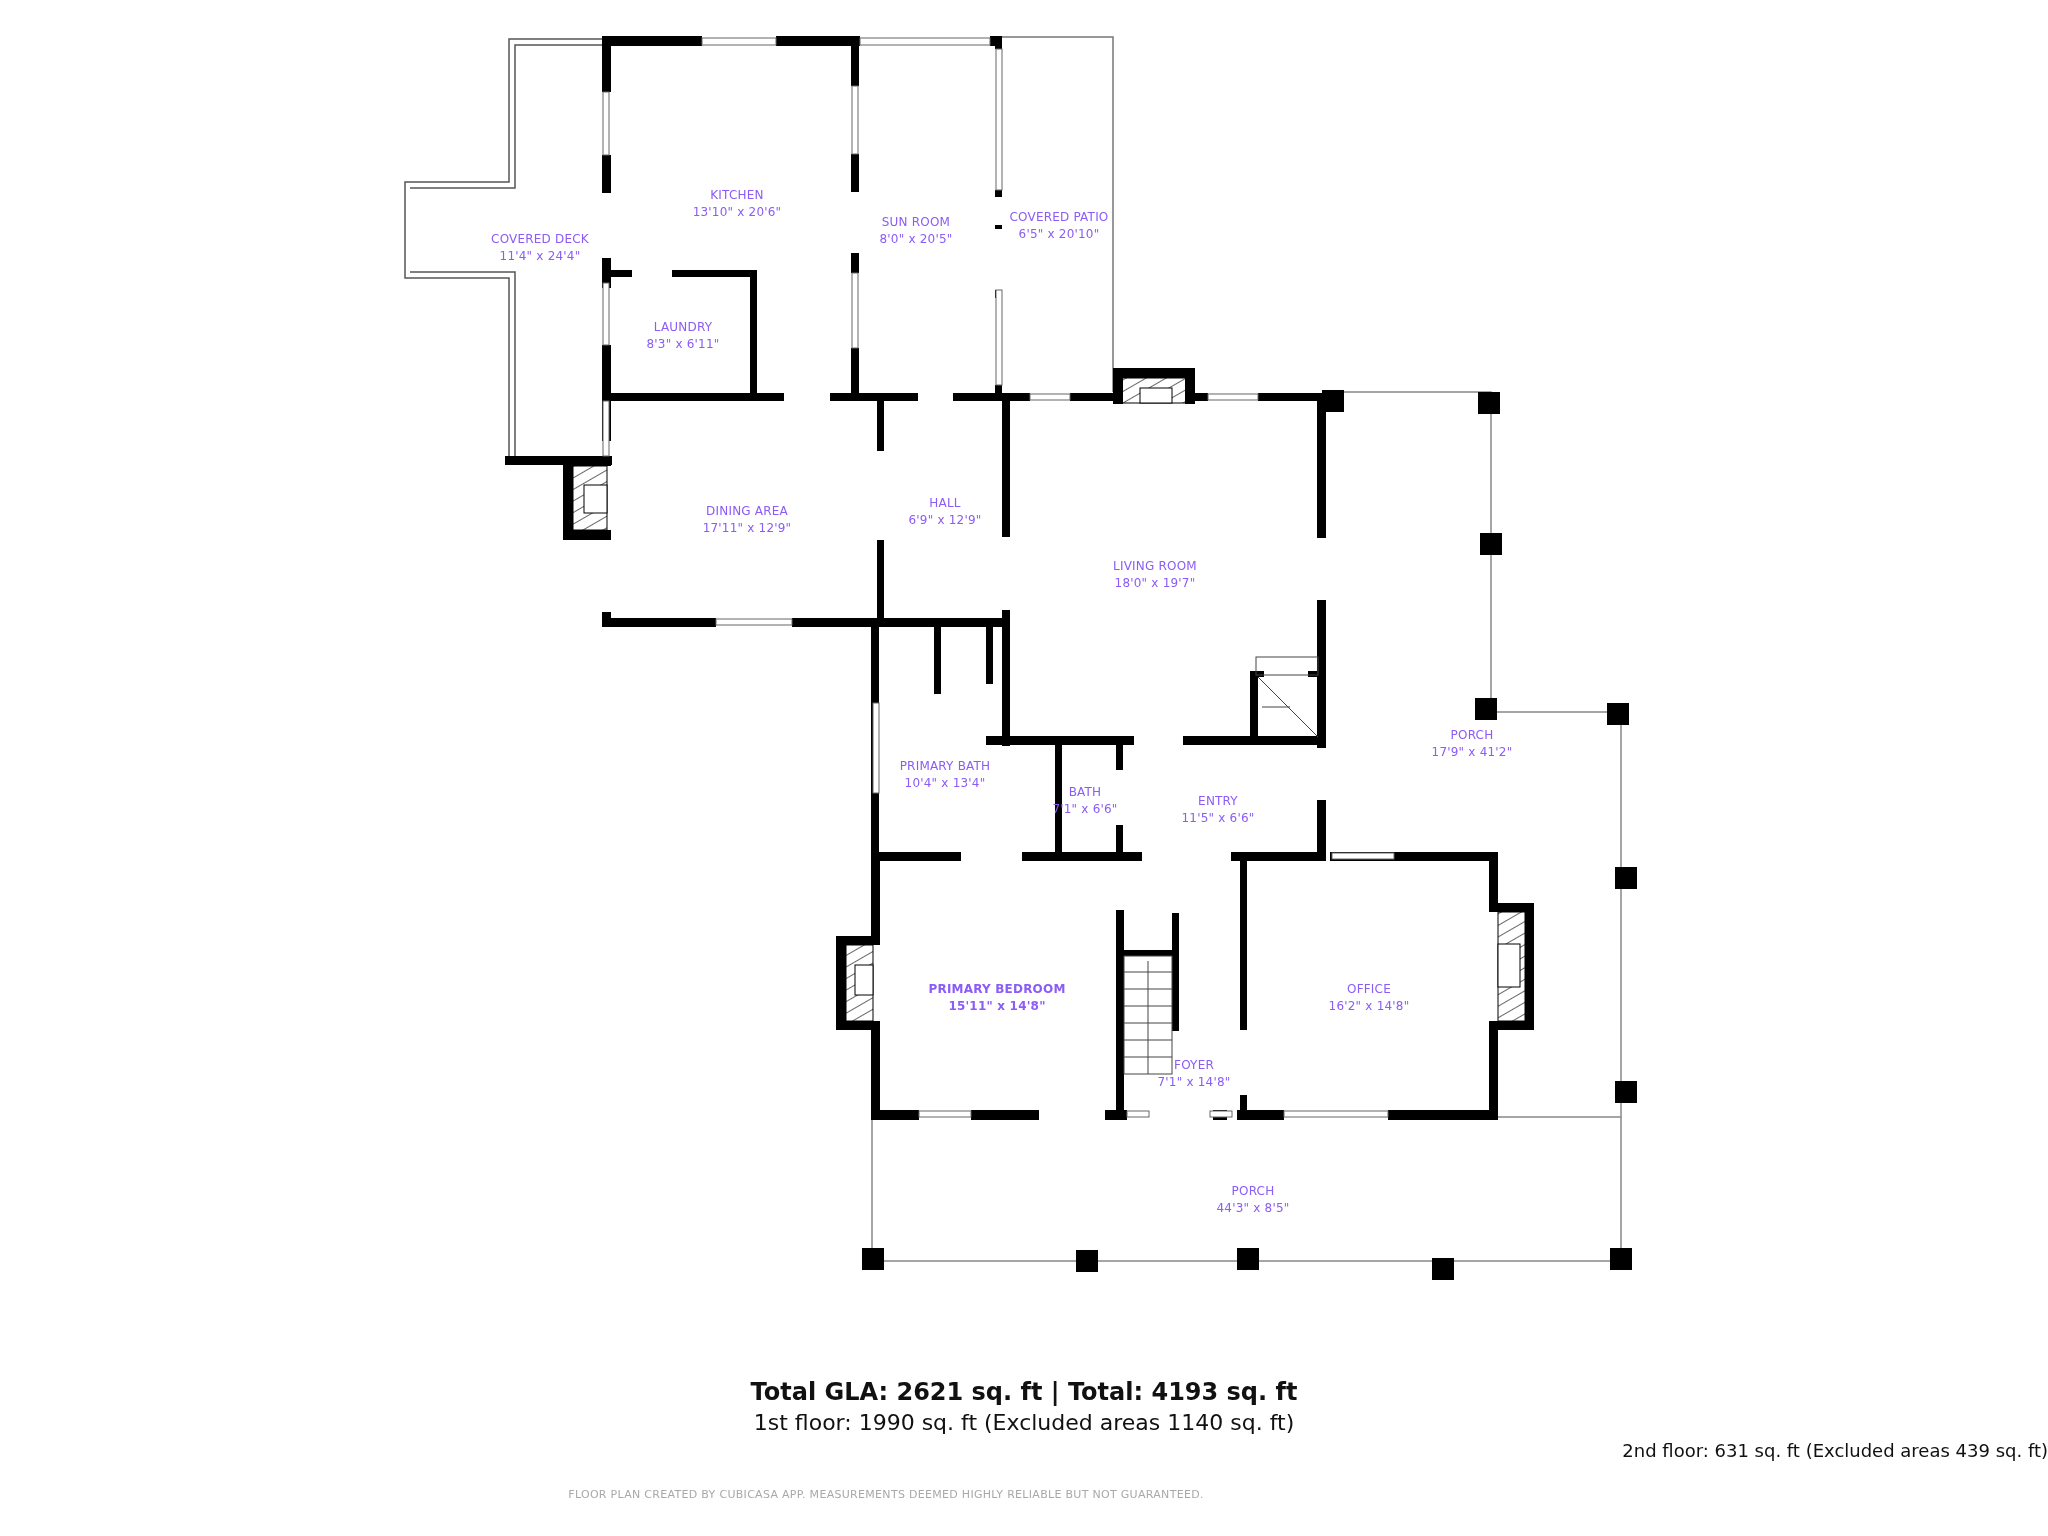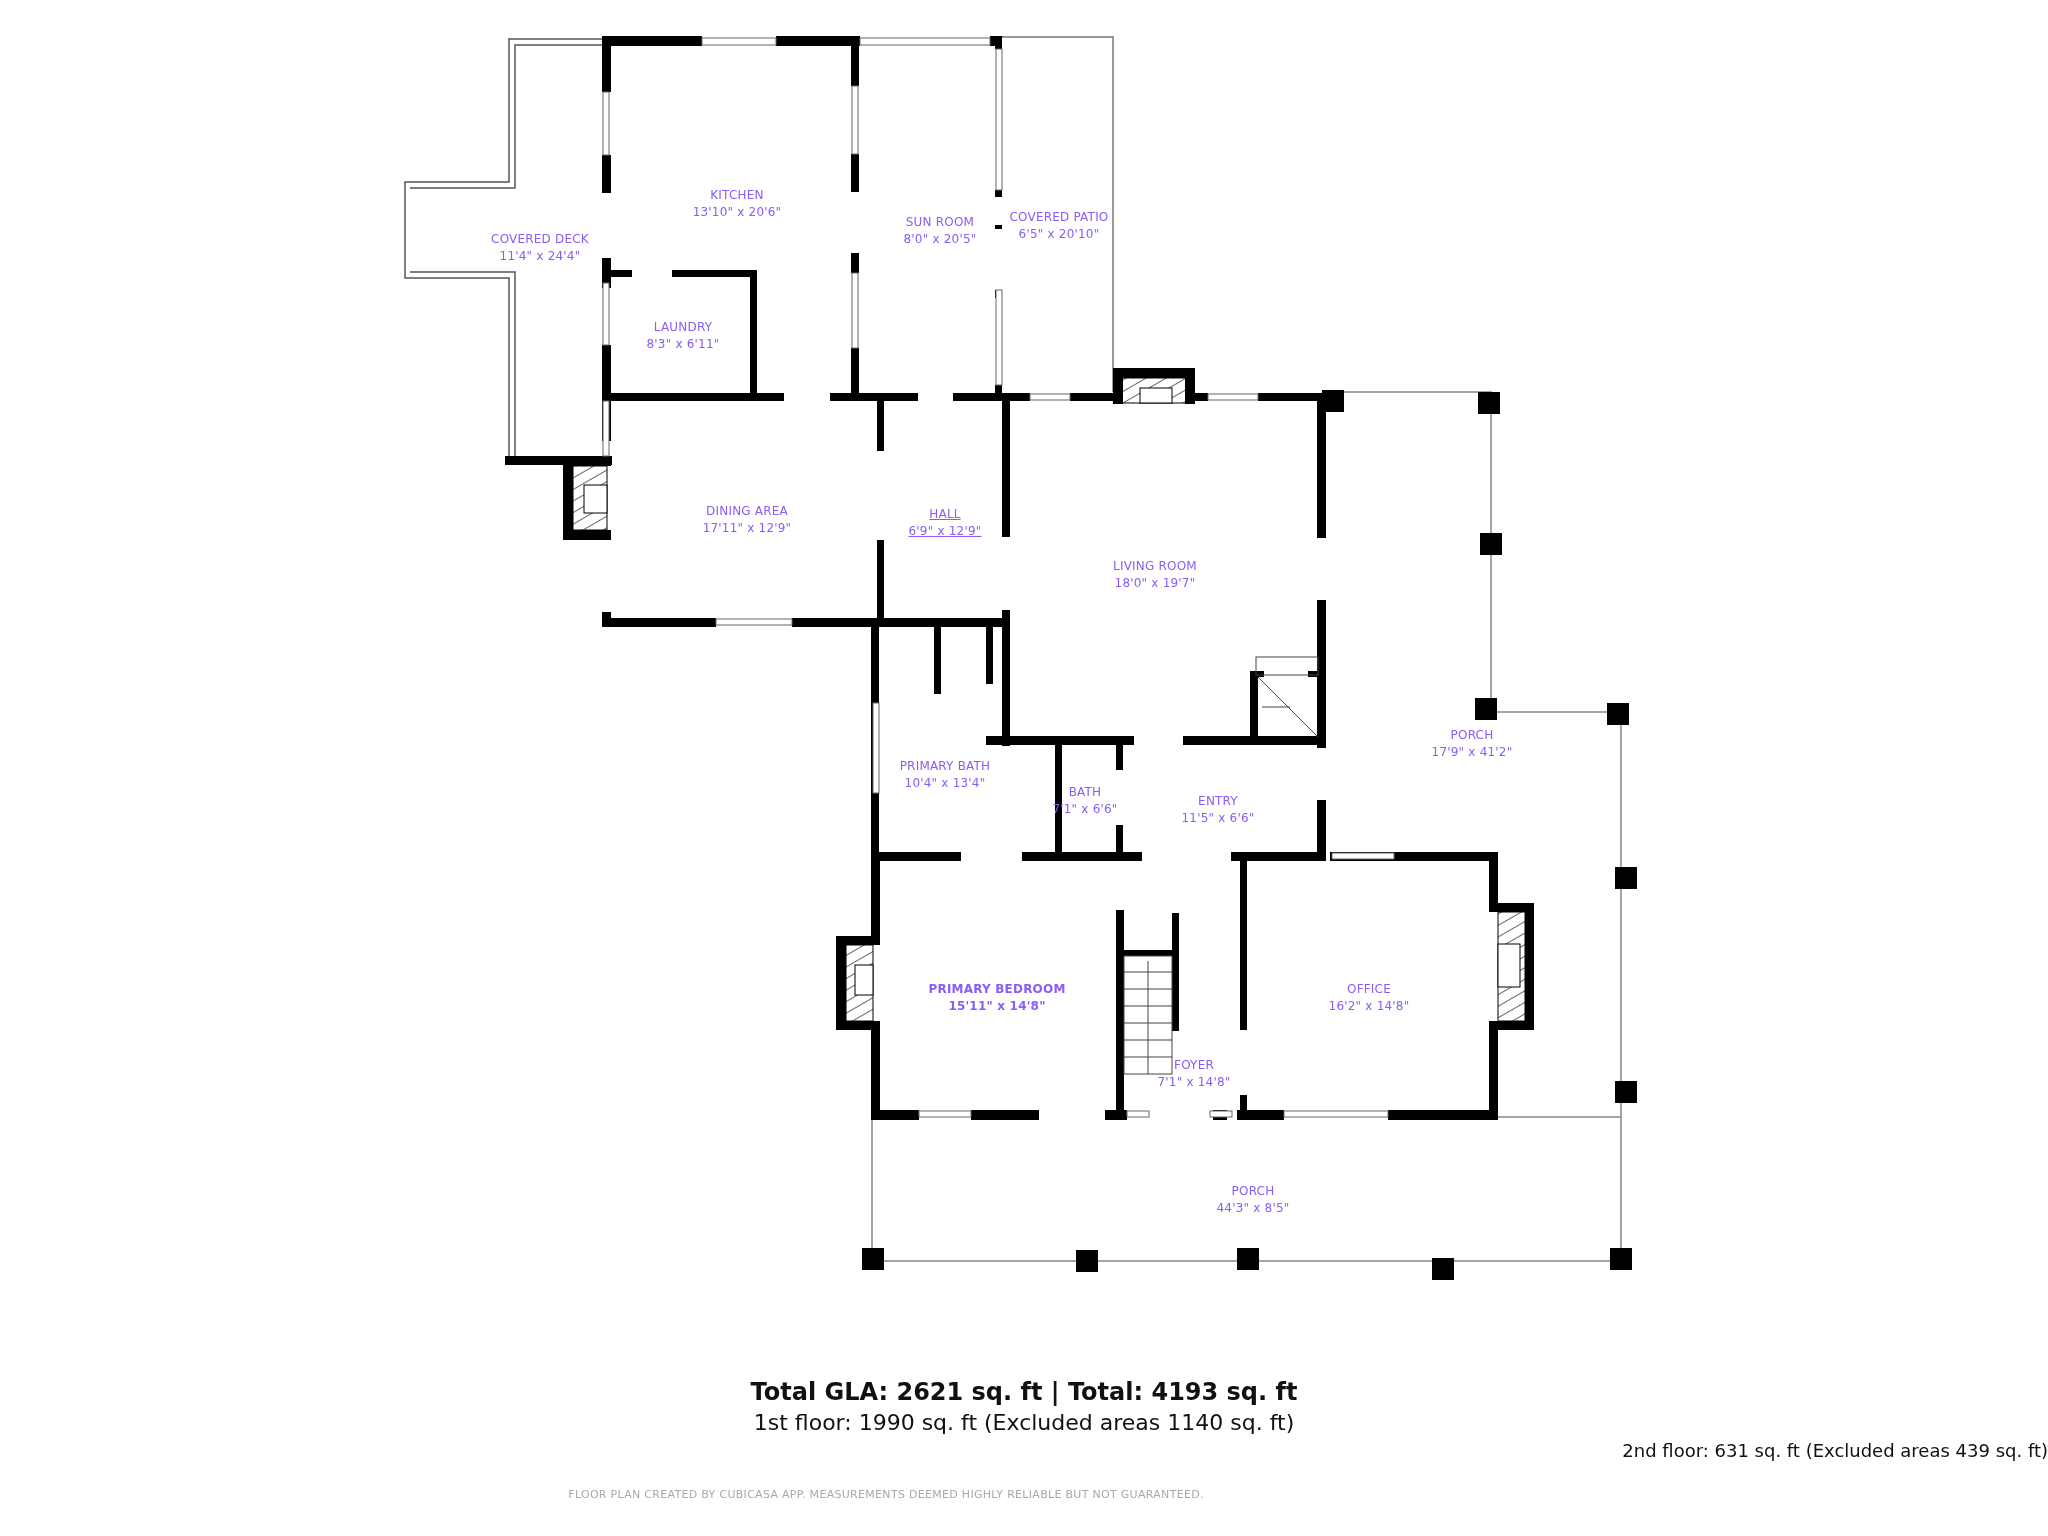--- a/index.html
+++ b/index.html
@@ -207,37 +207,37 @@
 </svg>
 
 <div class="room-label" style="left:540px;top:248px;">
   <span class="name">COVERED DECK</span>
   <span class="dims">11'4" x 24'4"</span>
 </div>
 <div class="room-label" style="left:737px;top:204px;">
   <span class="name">KITCHEN</span>
   <span class="dims">13'10" x 20'6"</span>
 </div>
-<div class="room-label" style="left:940px;top:231px;">
+<div class="room-label" style="left:916px;top:231px;">
   <span class="name">SUN ROOM</span>
   <span class="dims">8'0" x 20'5"</span>
 </div>
 <div class="room-label" style="left:1059px;top:226px;">
   <span class="name">COVERED PATIO</span>
   <span class="dims">6'5" x 20'10"</span>
 </div>
 <div class="room-label" style="left:683px;top:336px;">
   <span class="name">LAUNDRY</span>
   <span class="dims">8'3" x 6'11"</span>
 </div>
 <div class="room-label" style="left:747px;top:520px;">
   <span class="name">DINING AREA</span>
   <span class="dims">17'11" x 12'9"</span>
 </div>
-<div class="room-label" style="left:945px;top:523px;text-decoration:underline;">
+<div class="room-label" style="left:945px;top:512px;">
   <span class="name">HALL</span>
   <span class="dims">6'9" x 12'9"</span>
 </div>
 <div class="room-label" style="left:1155px;top:575px;">
   <span class="name">LIVING ROOM</span>
   <span class="dims">18'0" x 19'7"</span>
 </div>
 <div class="room-label" style="left:1472px;top:744px;">
   <span class="name">PORCH</span>
   <span class="dims">17'9" x 41'2"</span>

